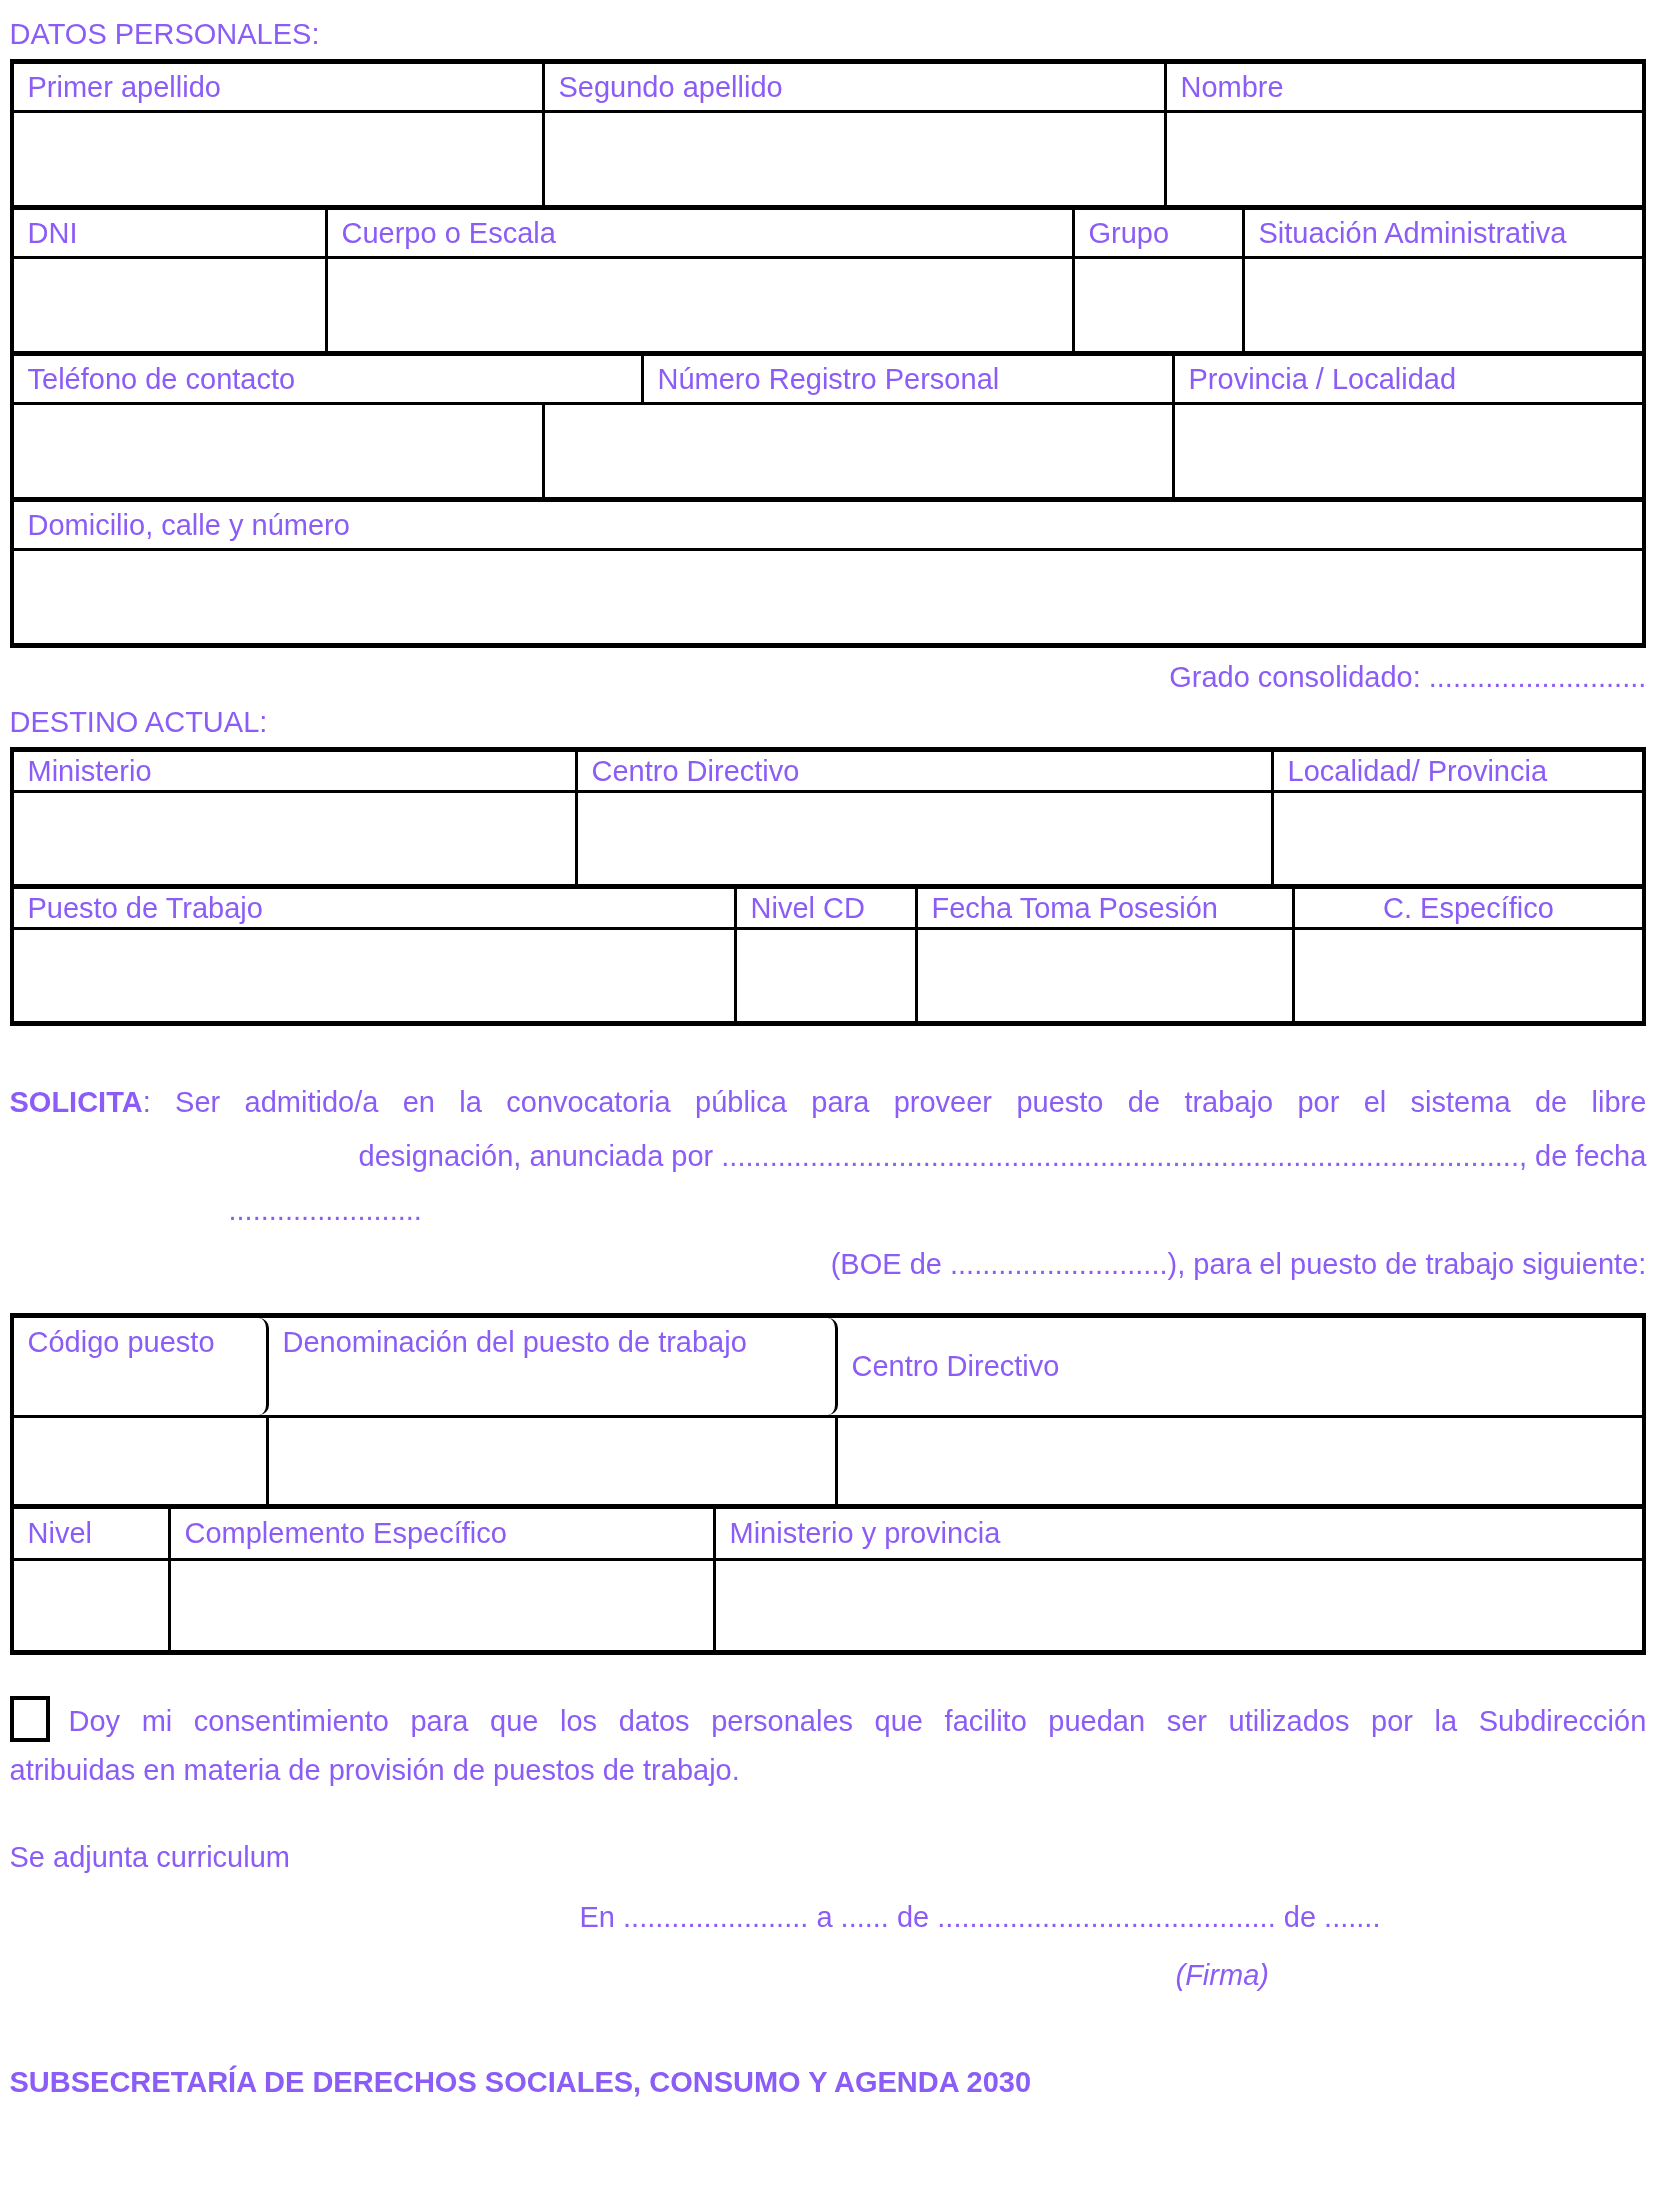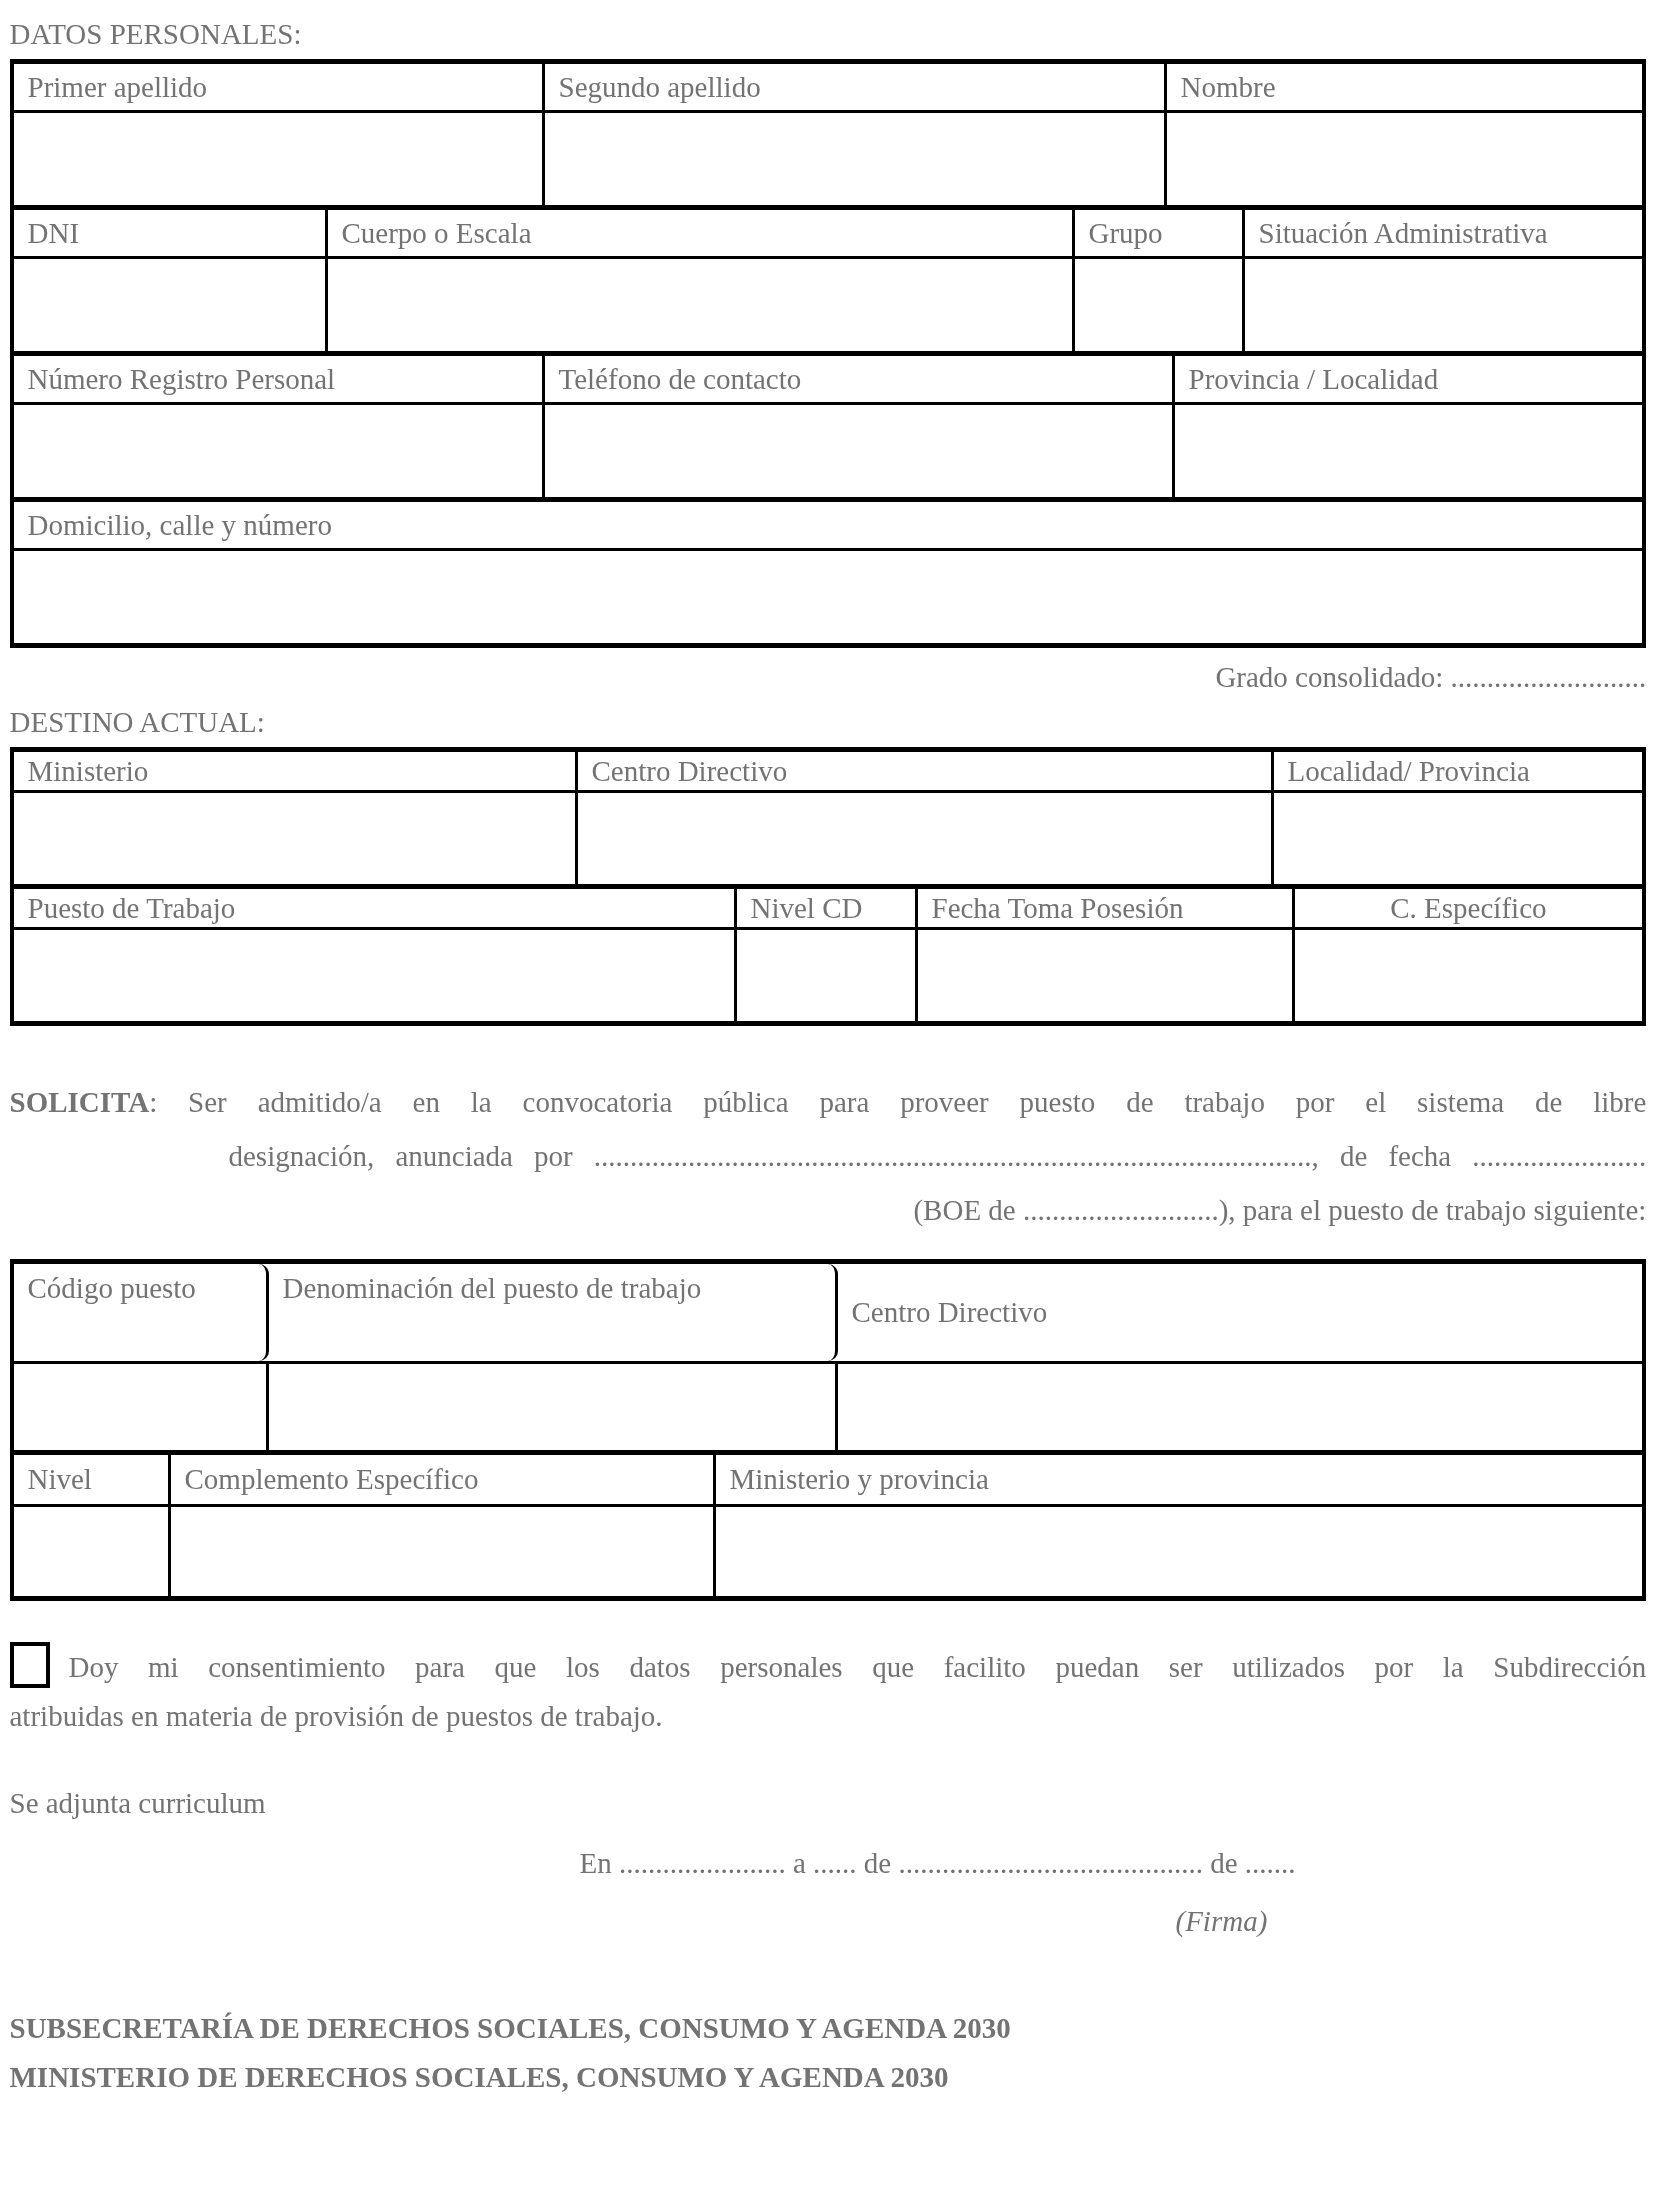--- a/index.html
+++ b/index.html
@@ -1,22 +1,22 @@
 <!DOCTYPE html>
 <html style="font-size:12.7px"><head>
 <meta charset="utf-8">
 <style>
   html,body{margin:0;padding:0;background:#fff;}
   .page{
     position:relative;
     width:1659px;height:2104px;
     box-sizing:border-box;
     padding:0 12.7px 0 9.5px;
-    background:#fff;color:#737373;
-    font-family:Liberation Serif, serif;
+    background:#fff;color:#8b5cf6;
+    font-family:Liberation Sans, sans-serif;
     font-size:29px;line-height:1.25;
     overflow:hidden;
   }
   .doc-title{margin-top:16px;}
   
   .tbl{
     border:4.8px solid #000;
     border-top-width:5.6px;border-bottom-width:5.6px;
     margin-top:6.4px;
   }
@@ -97,22 +97,22 @@
       <div class="td b3">Grupo</div>
       <div class="td grow">Situación Administrativa</div>
     </div>
     <div class="tr data">
       <div class="td b1"></div>
       <div class="td b2"></div>
       <div class="td b3"></div>
       <div class="td grow"></div>
     </div>
     <div class="tr lbl">
+      <div class="td c2">Teléfono de contacto</div>
       <div class="td c1">Número Registro Personal</div>
-      <div class="td c2">Teléfono de contacto</div>
       <div class="td grow">Provincia / Localidad</div>
     </div>
     <div class="tr data">
       <div class="td c1"></div>
       <div class="td c2"></div>
       <div class="td grow"></div>
     </div>
     <div class="tr lbl">
       <div class="td grow">Domicilio, calle y número</div>
     </div>

